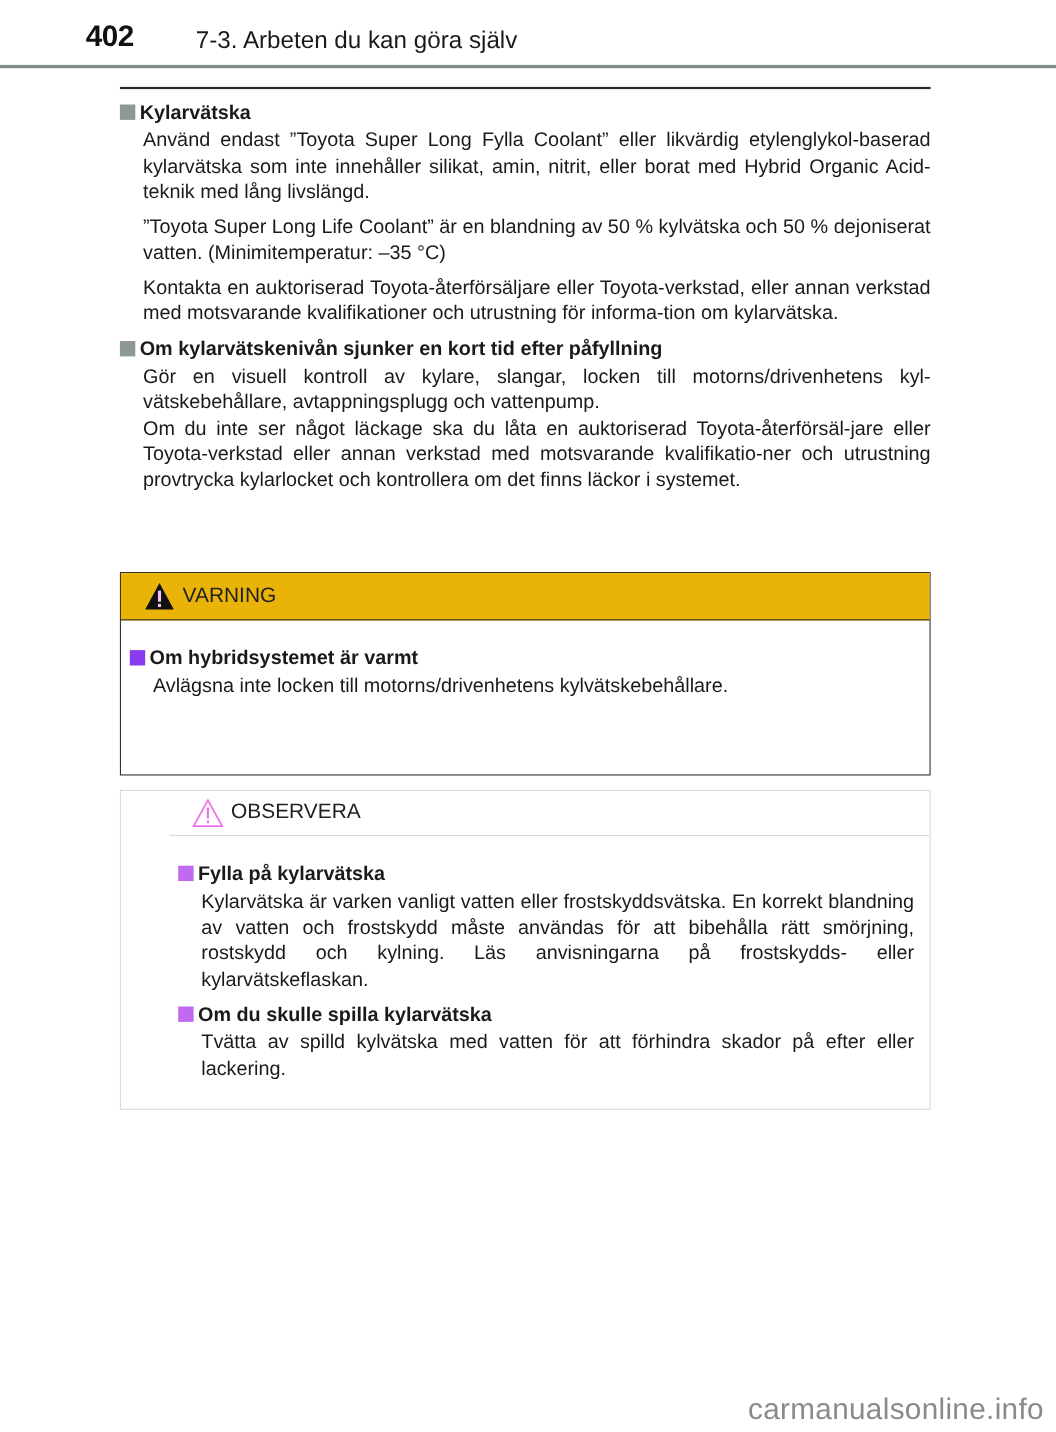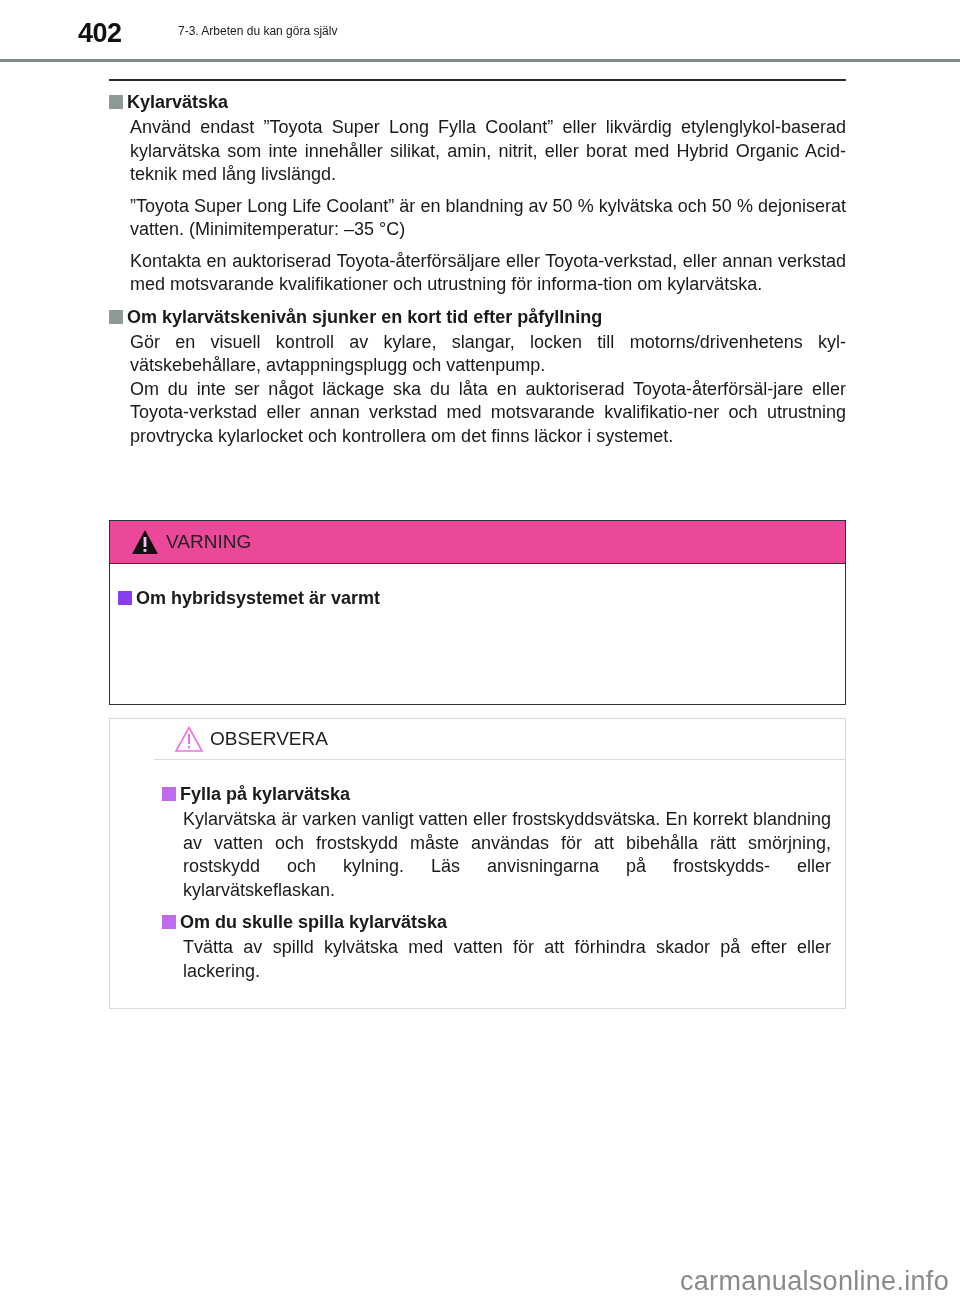--- a/index.html
+++ b/index.html
@@ -6,21 +6,21 @@
   body {
     width: 960px; height: 1302px; position: relative; overflow: hidden;
     font-family: "Liberation Sans", sans-serif; color: #1a1a1a;
   }
   .page-number {
     position: absolute; left: 78px; top: 18px;
     font-size: 27px; font-weight: bold; letter-spacing: -0.5px; color: #111;
   }
   .chapter-title {
     position: absolute; left: 178px; top: 24px;
-    font-size: 12px; color: #1a1a1a;
+    font-size: 22px; color: #1a1a1a;
   }
   .header-rule {
     position: absolute; left: 0; top: 59px; width: 960px; height: 3px;
     background: #7f8e88;
   }
   .section-rule {
     position: absolute; left: 109px; top: 79px; width: 737px; height: 2px;
     background: #2a2a2a;
   }
   .content {
@@ -42,21 +42,21 @@
     padding-left: 21px; margin: 0 0 8px 0; text-align-last: left;
   }
   .para.tight { margin-bottom: 0; }
   .section { margin-bottom: 2px; }
 
   .box {
     position: absolute; left: 109px; width: 737px; box-sizing: border-box;
   }
   .warn-box { top: 520px; height: 185px; border: 1.5px solid #333; }
   .warn-head {
-    height: 42px; background: #ec4899; border-bottom: 1.5px solid #333;
+    height: 42px; background: #eab308; border-bottom: 1.5px solid #333;
     display: flex; align-items: center; padding-left: 20px;
     font-size: 19px; color: #222;
   }
   .note-box { top: 718px; height: 291px; border: 1.5px solid #d6ddd8; padding-left: 44px; }
   .note-head {
     height: 40px; border-bottom: 1.5px solid #d6ddd8;
     display: flex; align-items: center; padding-left: 20px;
     font-size: 19px; color: #222;
   }
   .head-icon { width: 30px; height: 28px; margin-right: 6px; }
@@ -104,20 +104,21 @@
       <rect x="13.6" y="9" width="2.8" height="10" fill="#f7c1f5"></rect>
       <rect x="13.6" y="21" width="2.8" height="2.8" fill="#f7c1f5"></rect>
     </svg>
     <span>VARNING</span>
   </div>
   <div class="box-body">
     <div class="heading">
       <span class="sq purple"></span>
       <span>Om hybridsystemet är varmt</span>
     </div>
+    <p class="para tight">Avlägsna inte locken till motorns/drivenhetens kylvätskebehållare.</p>
   </div>
 </div>
 
 <div class="box note-box">
   <div class="note-head">
     <svg class="head-icon" viewBox="0 0 30 28">
       <polygon points="15,2.5 28,26 2,26" fill="none" stroke="#f070e8" stroke-width="1.6"></polygon>
       <rect x="14" y="9" width="2" height="10" fill="#f070e8"></rect>
       <rect x="14" y="21" width="2" height="2.4" fill="#f070e8"></rect>
     </svg>

